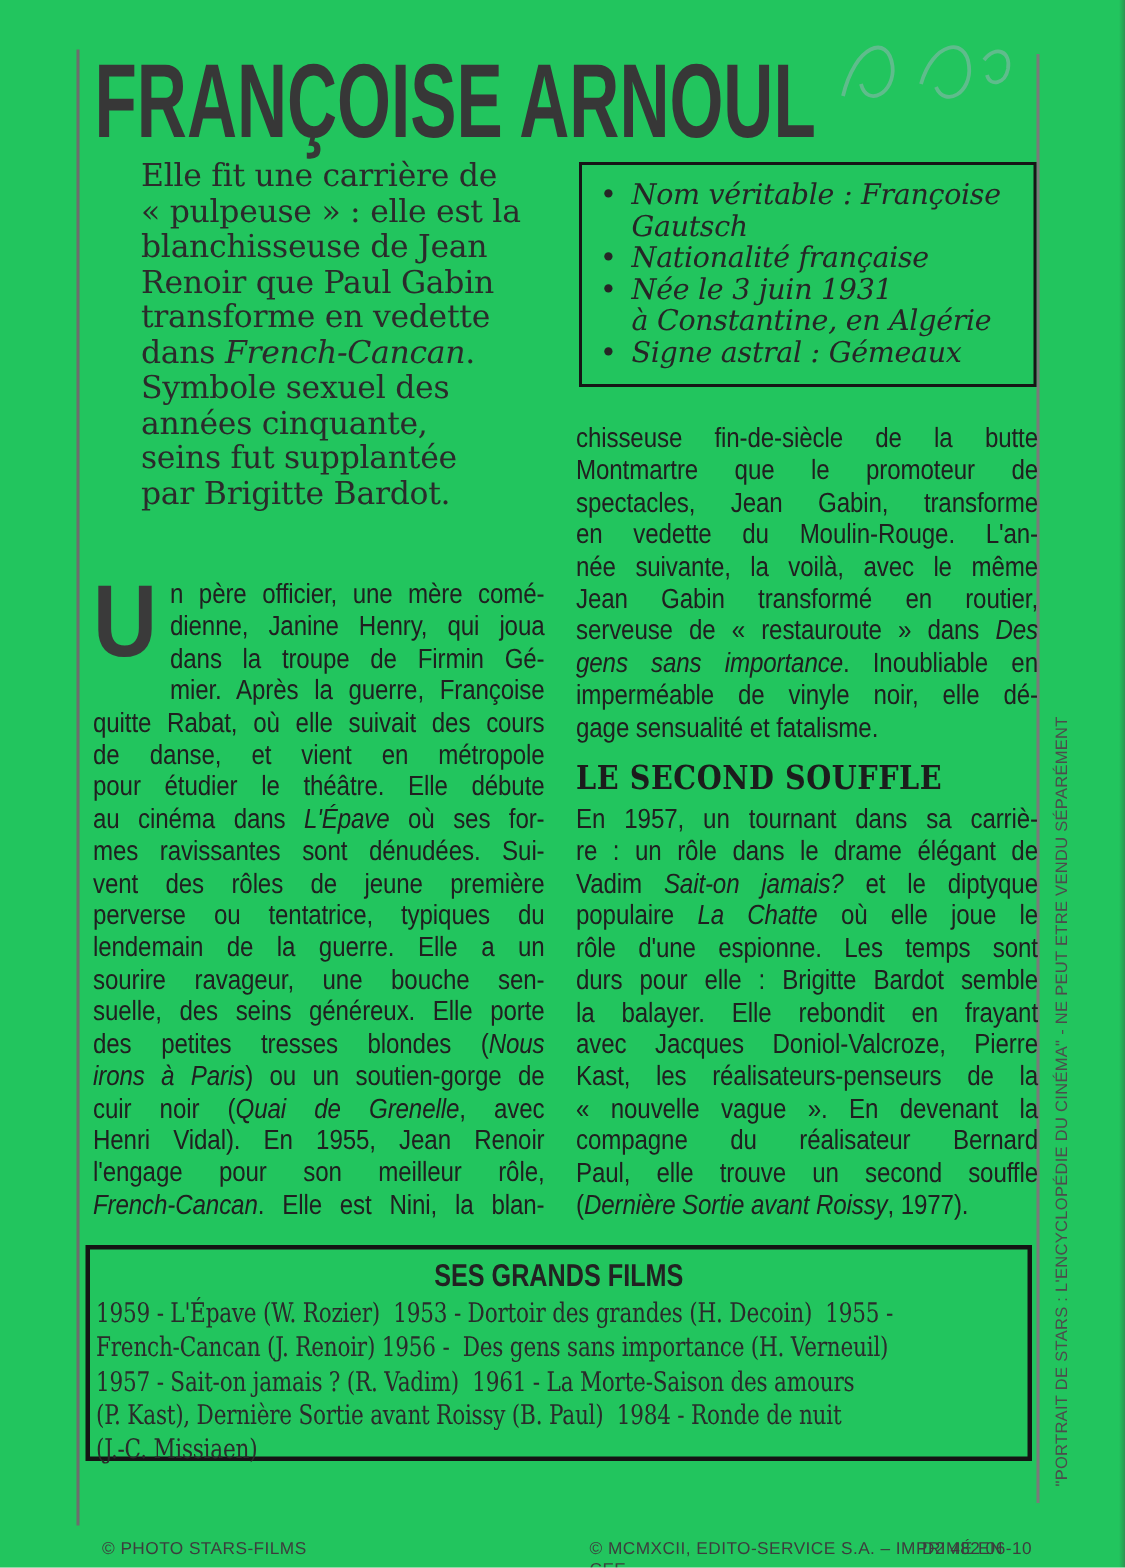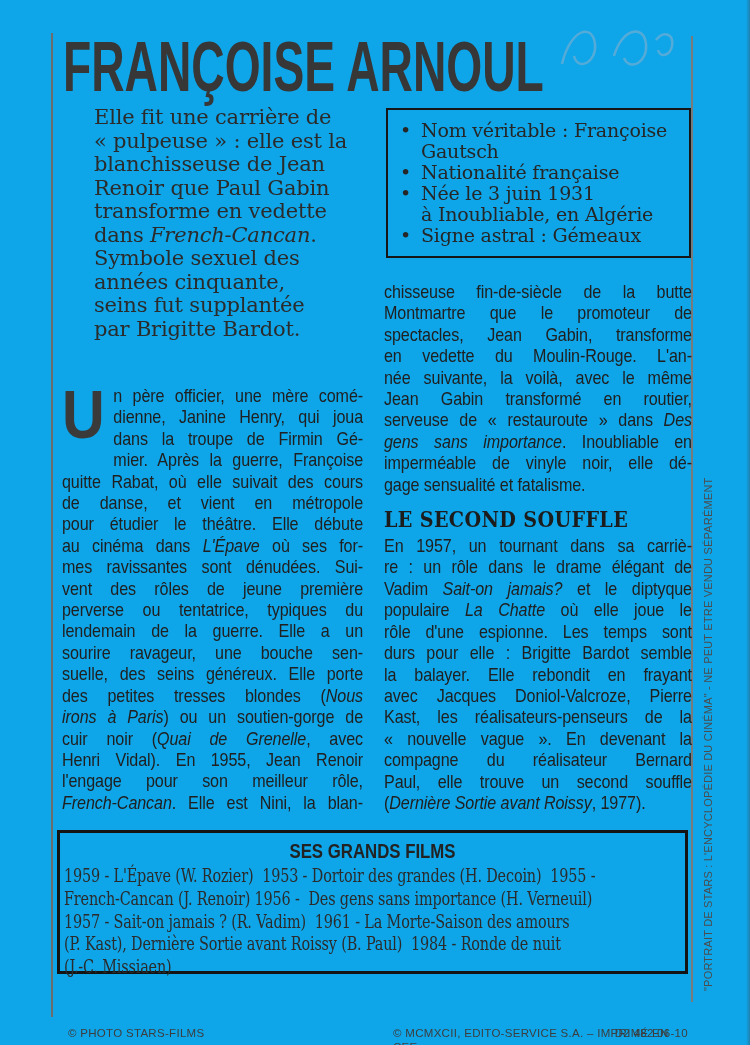--- a/index.html
+++ b/index.html
@@ -1,36 +1,36 @@
 <!DOCTYPE html>
 <html><head>
 <meta charset="utf-8">
 <style>
   html,body{margin:0;padding:0;background:#e8e8e4;}
-  .card{position:relative;width:750px;height:1045px;background:#0ea5e9;overflow:hidden;
+  .card{position:relative;width:750px;height:1045px;background:#22c55e;overflow:hidden;
         font-family:"Liberation Sans",sans-serif;}
   .scan-edge{position:absolute;right:0;top:0;width:4px;height:100%;
         background:linear-gradient(to right,rgba(0,0,0,0),rgba(60,60,55,.35));}
   .rule{position:absolute;background:#6d6d6d;}
   .rule-left{left:51px;top:33px;width:2px;height:984px;}
   .rule-right{left:691px;top:36px;width:2px;height:966px;background:#7a7a7a;}
 
   .title{position:absolute;left:63px;top:31px;margin:0;white-space:nowrap;
         font:700 70px/1.05 "Liberation Sans",sans-serif;color:#373737;
         transform:scaleX(0.66);transform-origin:0 0;}
 
   .intro{position:absolute;left:64px;top:106px;width:312px;
         font:400 21px/23.5px "DejaVu Serif",serif;color:#2b2b2b;letter-spacing:-0.2px;}
   .intro .tline{white-space:nowrap;margin-left:30px;}
 
   .info-box{position:absolute;left:386px;top:108px;width:305px;box-sizing:border-box;
         border:2.5px solid #161616;padding:10px 8px 10px 12px;}
   .info-item{display:flex;font:400 19px/21px "DejaVu Serif",serif;color:#262626;letter-spacing:-0.2px;}
   .bullet{width:21px;flex:none;}
-  .info-lines{flex:1;}
+  .info-lines{flex:1;font-style:italic;}
   .info-lines .tline{white-space:nowrap;}
 
   .col{font:400 18.5px/21.4px "Liberation Sans",sans-serif;color:#202020;letter-spacing:-0.1px;}
   .col-left{position:absolute;left:62px;top:385px;width:346px;transform:scaleX(0.87);transform-origin:0 0;}
   .col-right{position:absolute;left:384px;top:281px;width:354px;transform:scaleX(0.87);transform-origin:0 0;}
   .just .tline{text-align:justify;text-align-last:justify;}
   .just .tline.end{text-align-last:left;}
   .dropcap{float:left;height:64px;margin:1px 10px 0 0;
         font:700 68px/56px "Liberation Sans",sans-serif;color:#3a3a3a;}
   .subhead{margin:13px 0 5px 0;font:700 22px/22px "DejaVu Serif",serif;
@@ -99,21 +99,21 @@
     <div class="info-item">
       <span class="bullet">•</span>
       <div class="info-lines">
           <div class="tline">Nationalité française</div>
         </div>
     </div>
     <div class="info-item">
       <span class="bullet">•</span>
       <div class="info-lines">
           <div class="tline">Née le 3 juin 1931</div>
-          <div class="tline">à Inoubliable, en Algérie</div>
+          <div class="tline">à Constantine, en Algérie</div>
         </div>
     </div>
     <div class="info-item">
       <span class="bullet">•</span>
       <div class="info-lines">
           <div class="tline">Signe astral : Gémeaux</div>
         </div>
     </div>
   </div>
 

